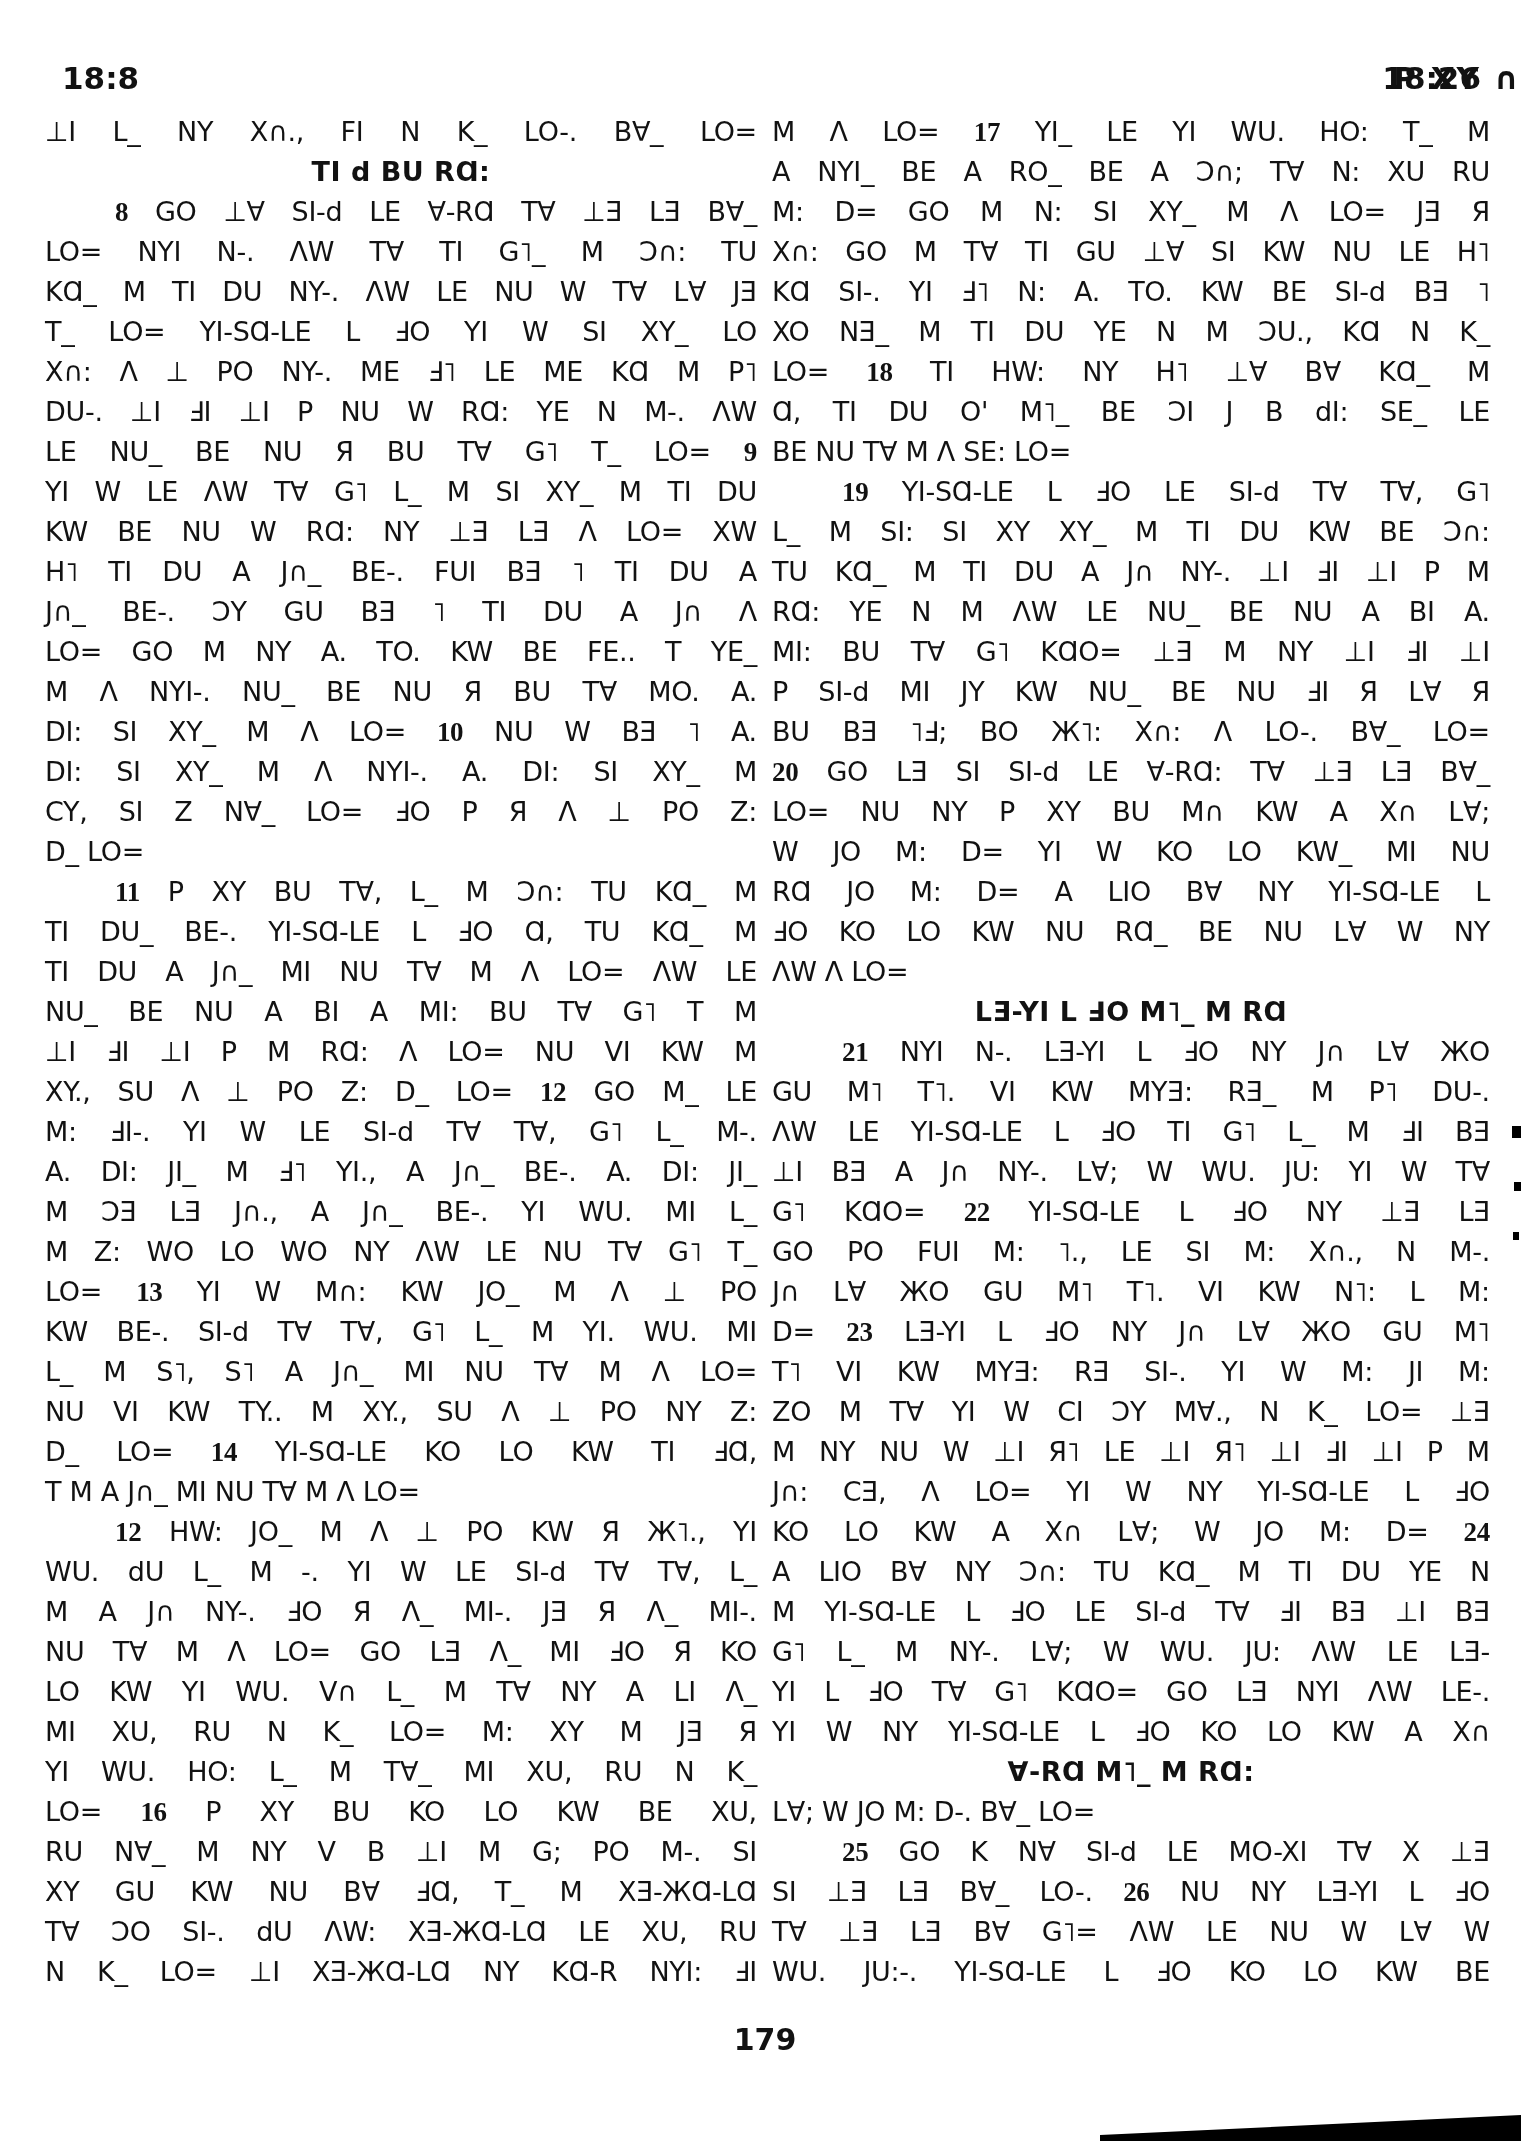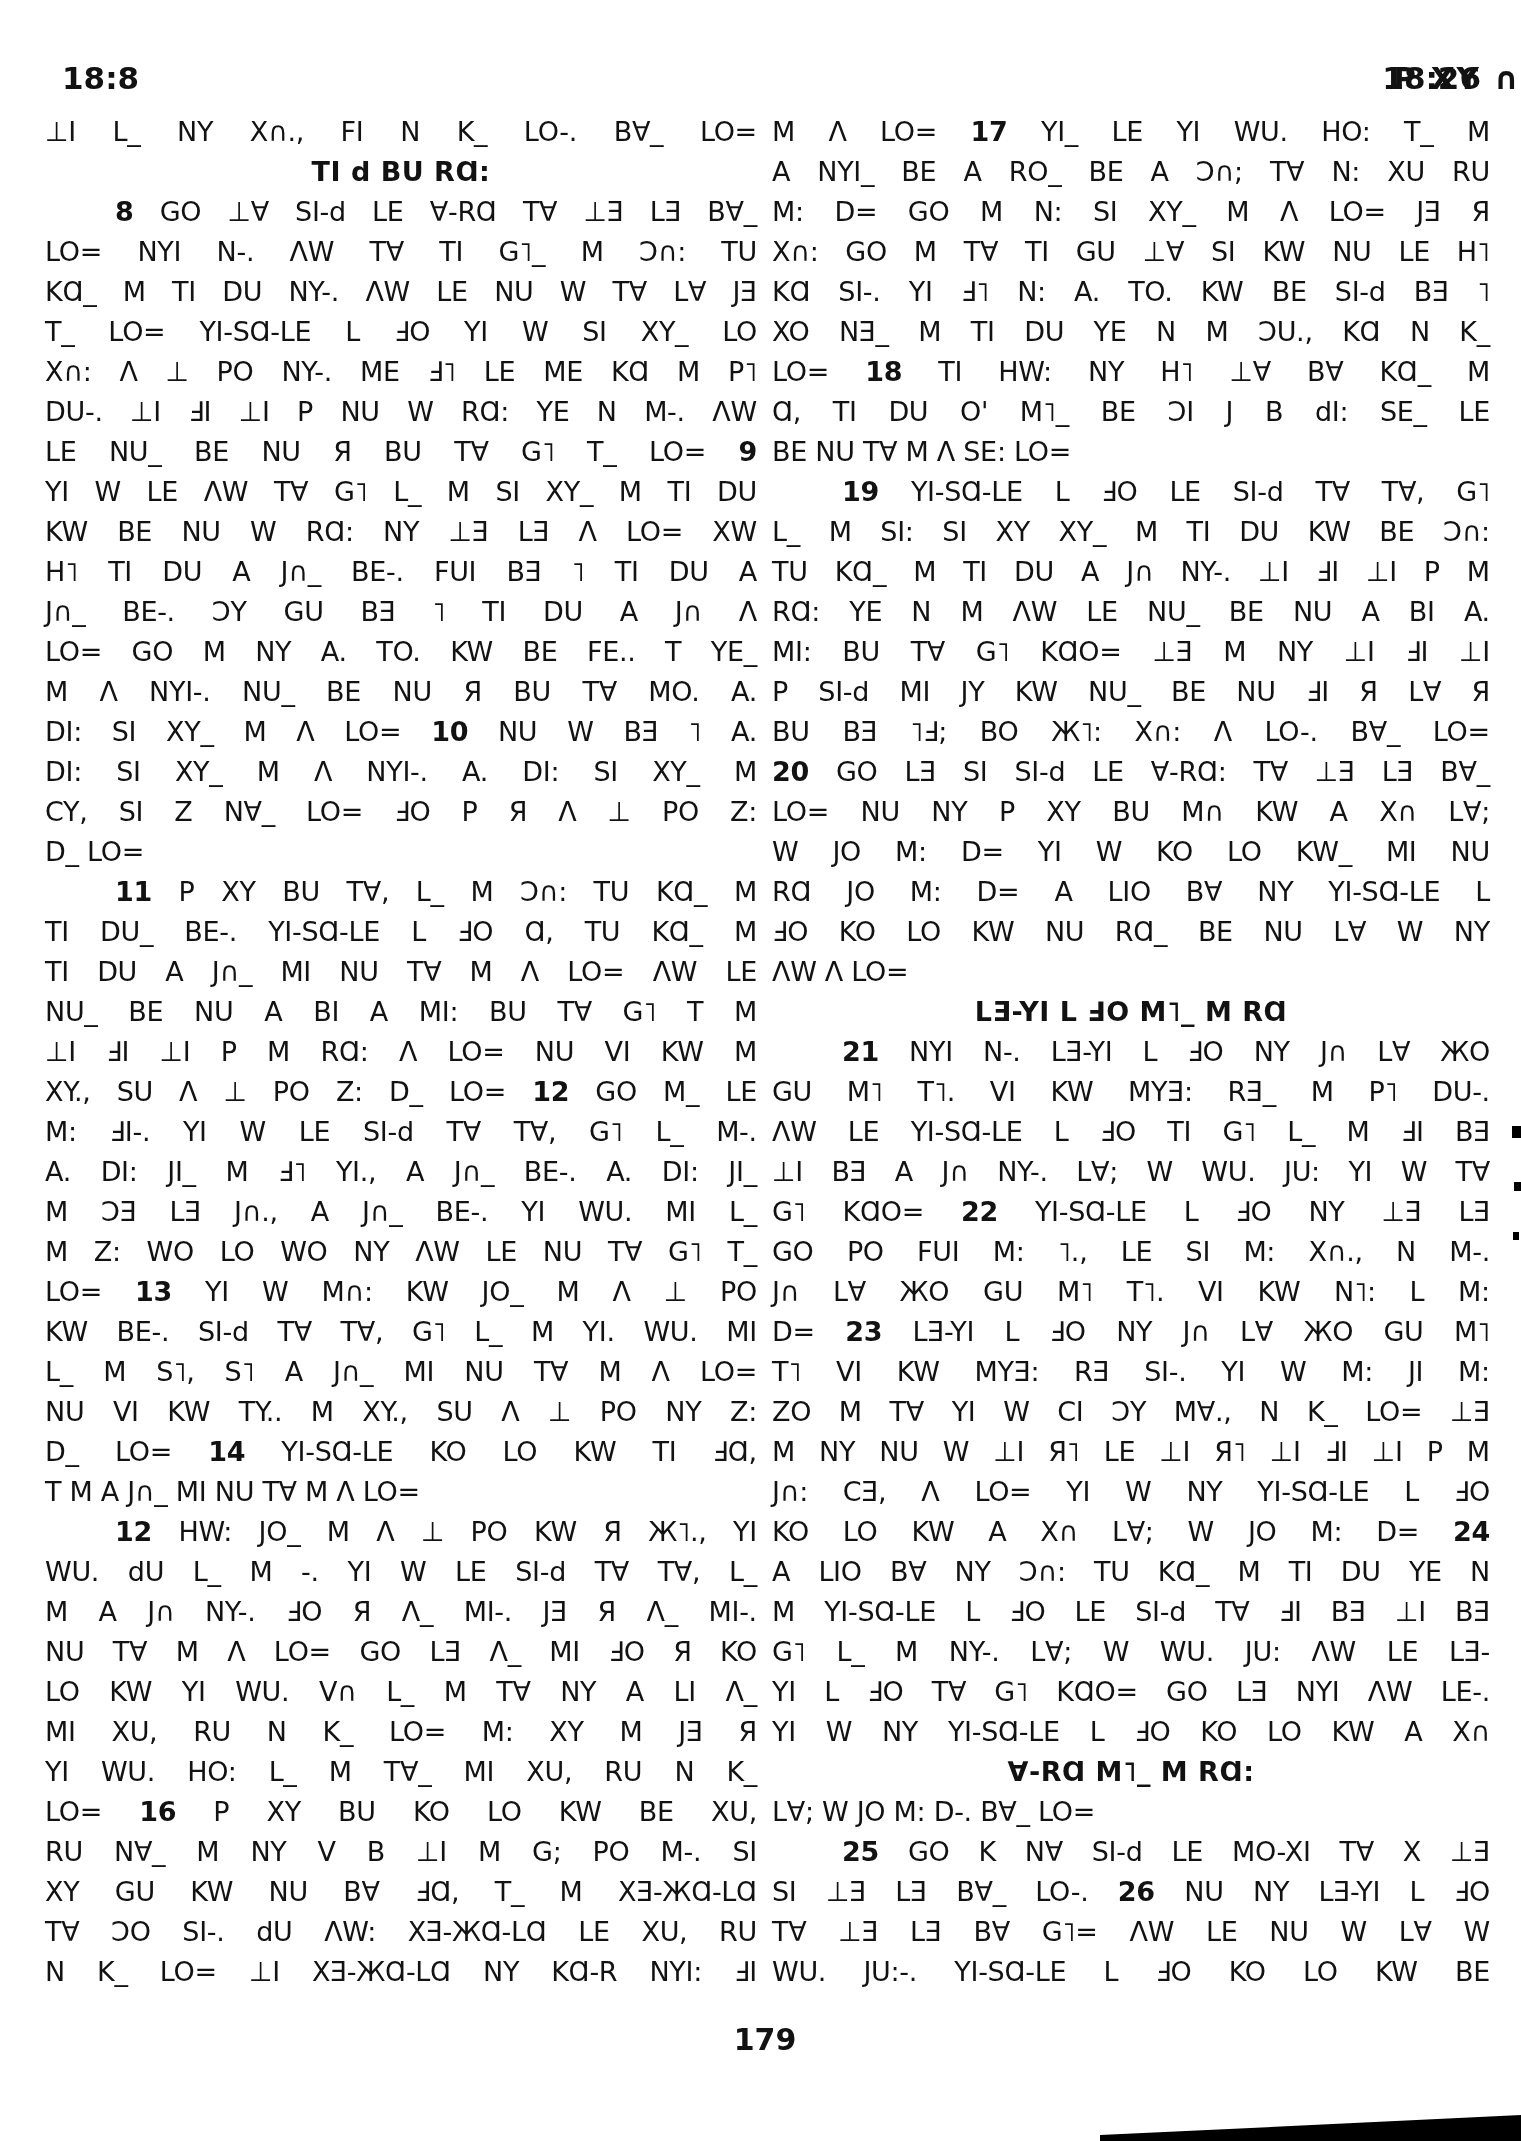--- a/index.html
+++ b/index.html
@@ -15,21 +15,21 @@
   .hdr-center{position:absolute;left:0;width:100%;text-align:right;top:0;letter-spacing:2px;}
   .hdr-right{position:absolute;right:40px;top:0;}
   .col{position:absolute;top:112px;}
   .col-left{left:45px;width:712px;}
   .col-right{left:772px;width:718px;}
   .line{height:40.0px;line-height:40px;font-size:27px;letter-spacing:-0.3px;white-space:pre;}
   .line.j,.line.ij{display:flex;justify-content:space-between;}
   .line.ij{padding-left:70px;}
   .line.j span,.line.j b,.line.ij span,.line.ij b{flex:0 0 auto;white-space:pre;}
   .line.c{text-align:center;font-weight:bold;letter-spacing:0.5px;}
-  .line b{font-weight:bold;}
+  .line b{font-weight:bold;font-family:Liberation Serif, serif;}
   .page-number-row{position:absolute;top:2022px;left:0;width:1530px;text-align:center;
     font-weight:bold;font-size:30px;}
   .scan-wedge{position:absolute;left:1100px;bottom:0;width:421px;height:27px;background:#000;
     -webkit-clip-path:polygon(0 78%,100% 4%,100% 100%,0 100%);
     clip-path:polygon(0 78%,100% 4%,100% 100%,0 100%);}
   .speck{position:absolute;background:#000;}
   .speck1{left:1512px;top:1126px;width:9px;height:12px;}
   .speck2{left:1514px;top:1182px;width:7px;height:9px;}
   .speck3{left:1513px;top:1232px;width:6px;height:8px;}
 </style>

